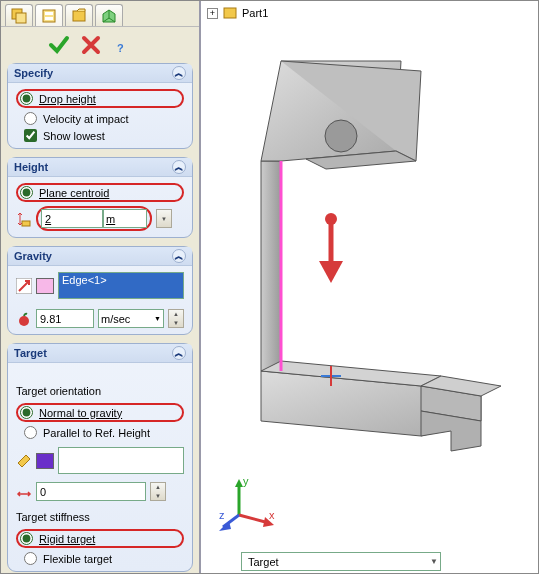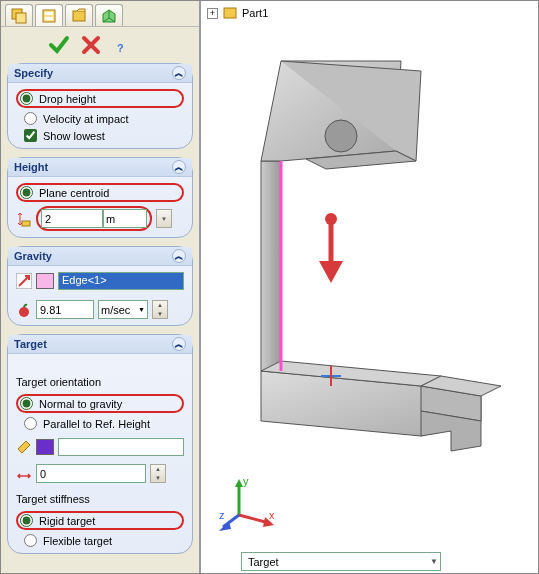--- a/index.html
+++ b/index.html
@@ -7,31 +7,31 @@
   .root { display: flex; width: 539px; height: 574px; border: 1px solid #888; }
   .panel { width: 200px; background: #ece9d8; border-right: 2px solid #99a; display: flex; flex-direction: column; }
   .viewport { flex: 1; background: #fff; position: relative; }
   .tabbar { display: flex; gap: 2px; padding: 3px 4px 0 4px; background: #ece9d8; border-bottom: 1px solid #bbb; }
   .tab { width: 28px; height: 22px; border: 1px solid #aaa; border-bottom: none; border-radius: 3px 3px 0 0; background: linear-gradient(#fdfdfb,#ece9d8); display: flex; align-items: center; justify-content: center; }
   .tab.active { background: linear-gradient(#fff,#f7f5ec); }
   .tabicon { width: 16px; height: 16px; display: block; }
   .actionbar { display: flex; gap: 8px; padding: 6px 8px; justify-content: flex-start; }
   .actionbtn { width: 24px; height: 24px; display: flex; align-items: center; justify-content: center; }
   .scroll { overflow-y: auto; flex: 1; padding: 0 6px 6px 6px; }
-  .groupbox { border: 1px solid #9db0cf; border-radius: 15px; background: linear-gradient(#eef3fb,#e5ecf8); margin-bottom: 8px; }
+  .groupbox { border: 1px solid #9db0cf; border-radius: 9px; background: linear-gradient(#eef3fb,#e5ecf8); margin-bottom: 8px; }
   .grouphead { display: flex; align-items: center; justify-content: space-between; padding: 2px 6px; font-weight: bold; color: #1a3a7a; background: linear-gradient(#dce7f7,#cfdcf0); border-radius: 4px 4px 0 0; border-bottom: 1px solid #b8c8e0; }
   .chev { width: 14px; height: 14px; border-radius: 50%; background: #e8f0fb; border: 1px solid #9db0cf; display: flex; align-items: center; justify-content: center; color: #1a3a7a; font-size: 9px; }
   .groupbody { padding: 6px 8px; display: flex; flex-direction: column; gap: 4px; }
   .radio-row, .check-row { display: flex; align-items: center; gap: 4px; }
   input[type=radio], input[type=checkbox] { accent-color: #2a6a2a; margin: 0 2px 0 0; }
-  .redring { border: 2px solid #d62626; border-radius: 14px; padding: 1px 6px 1px 2px; display: inline-flex; align-items: center; }
+  .redring { border: 2px solid #d62626; border-radius: 14px; padding: 1px 6px 1px 2px; display: inline-flex; align-items: center; text-decoration: underline; }
   .inline { display: flex; align-items: center; gap: 4px; }
   .numfield { width: 62px; height: 19px; background: #fff; border: 1px solid #7a8; padding: 1px 3px; }
   .unitfield { width: 44px; height: 19px; background: #fff; border: 1px solid #7a8; padding: 1px 2px; display: flex; align-items: center; justify-content: space-between; }
-  .selbox { flex: 1; height: 18px; background: #316ac5; color: #fff; border: 1px solid #7a8; padding: 1px 3px; }
+  .selbox { flex: 1; height: 27px; background: #316ac5; color: #fff; border: 1px solid #7a8; padding: 1px 3px; }
   .selbox.empty { background: #fff; color: #000; }
   .smlicon { width: 16px; height: 16px; display: inline-block; }
   .spinbtn { width: 16px; height: 19px; background: linear-gradient(#f6f6f2,#dedacb); border: 1px solid #aca899; display: flex; flex-direction: column; }
   .spinbtn div { flex:1; display:flex; align-items:center; justify-content:center; font-size:6px; color:#555; }
   .subhead { color: #000; margin: 16px 0 2px 0; }
   .colorswatch { width: 18px; height: 16px; border: 1px solid #666; }
   
   .vp-tree { position: absolute; top: 4px; left: 6px; display: flex; align-items: center; gap: 4px; color: #000; }
   .plus { width: 11px; height: 11px; border: 1px solid #888; background: #fff; display: flex; align-items: center; justify-content: center; font-size: 9px; line-height: 1; }
   .triad { position: absolute; left: 18px; bottom: 38px; }
@@ -161,21 +161,21 @@
             <div class="selbox">
               <span>Edge&lt;1&gt;</span>
             </div>
           </div>
           <div class="inline" style="margin-top:6px">
             <svg class="smlicon" viewBox="0 0 16 16">
                 <circle cx="8" cy="10" r="5" fill="#d63a3a"></circle>
                 <path d="M8 5 Q9 2 11 3" stroke="#2a7a2a" stroke-width="2" fill="none"></path>
               </svg>
             <input class="numfield" style="width: 58px;" value="9.81">
-            <span class="unitfield" style="width:50px">
+            <span class="unitfield" style="width:66px">
               <span>m/sec</span>
                 <span style="font-size:7px">▼</span>
             </span>
             <div class="spinbtn">
                 <div>▲</div>
                 <div>▼</div>
               </div>
           </div>
         </div>
       </div>

